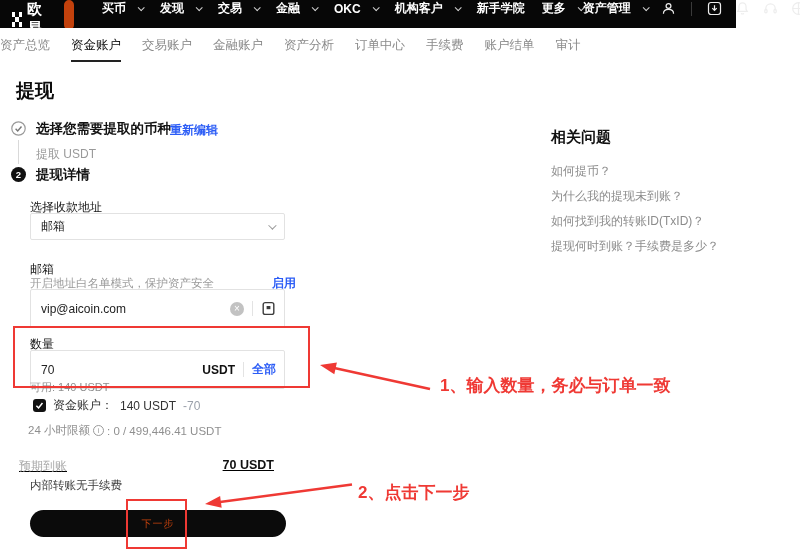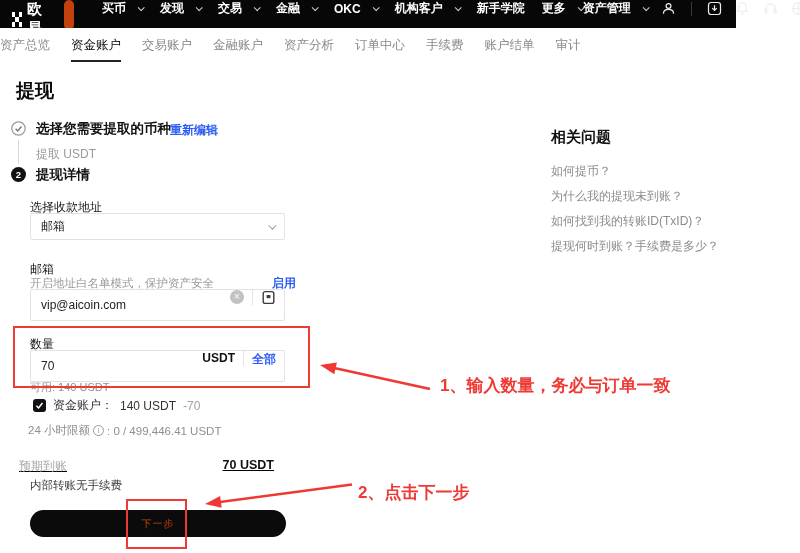--- a/index.html
+++ b/index.html
@@ -60,22 +60,22 @@
     left:19px; top:139px; width:255px; height:27px; border:1px solid #e2e2e2; border-radius:2px;
     display:flex; align-items:center; padding:0 10px; font-size:12px; color:#222; cursor:pointer;
   }
   .select .sel-caret { margin-left:auto; width:6px; height:6px; border-right:1.4px solid #999;
     border-bottom:1.4px solid #999; transform:rotate(45deg) translateY(-2px); }
   .email-label { left:19px; top:187px; }
   .hint-row { left:19px; top:201px; width:266px; display:flex; align-items:center; }
   .hint { font-size:11.5px; color:#9a9a9a; }
   .enable-link { margin-left:auto; font-size:12px; font-weight:600; cursor:pointer; }
   .input-box {
-    left:19px; top:215px; width:255px; height:32px; border:1px solid #e2e2e2; border-radius:2px;
-    display:flex; padding:0 8px 0 10px; gap:8px;
+    left:19px; top:215px; width:255px; height:39px; border:1px solid #e2e2e2; border-radius:2px;
+    display:flex; align-items:center; padding:0 8px 0 10px; gap:8px;
   }
   .input-box input { border:none; outline:none; flex:1; min-width:0; font-size:12px; color:#222;
     font-family:"Liberation Sans",sans-serif; background:transparent; }
   .clear-btn { width:14px; height:14px; border-radius:50%; background:#c2c2c2; color:#fff;
     font-size:10px; line-height:13px; text-align:center; cursor:pointer; flex:none; }
   .in-div { width:1px; height:15px; background:#e3e3e3; flex:none; }
   .amount-label { left:19px; top:262px; }
   .amount-box { top:276px; }
   .cur { font-size:12px; font-weight:600; color:#111; flex:none; }
   .all-link { font-size:12px; font-weight:600; cursor:pointer; flex:none; }

